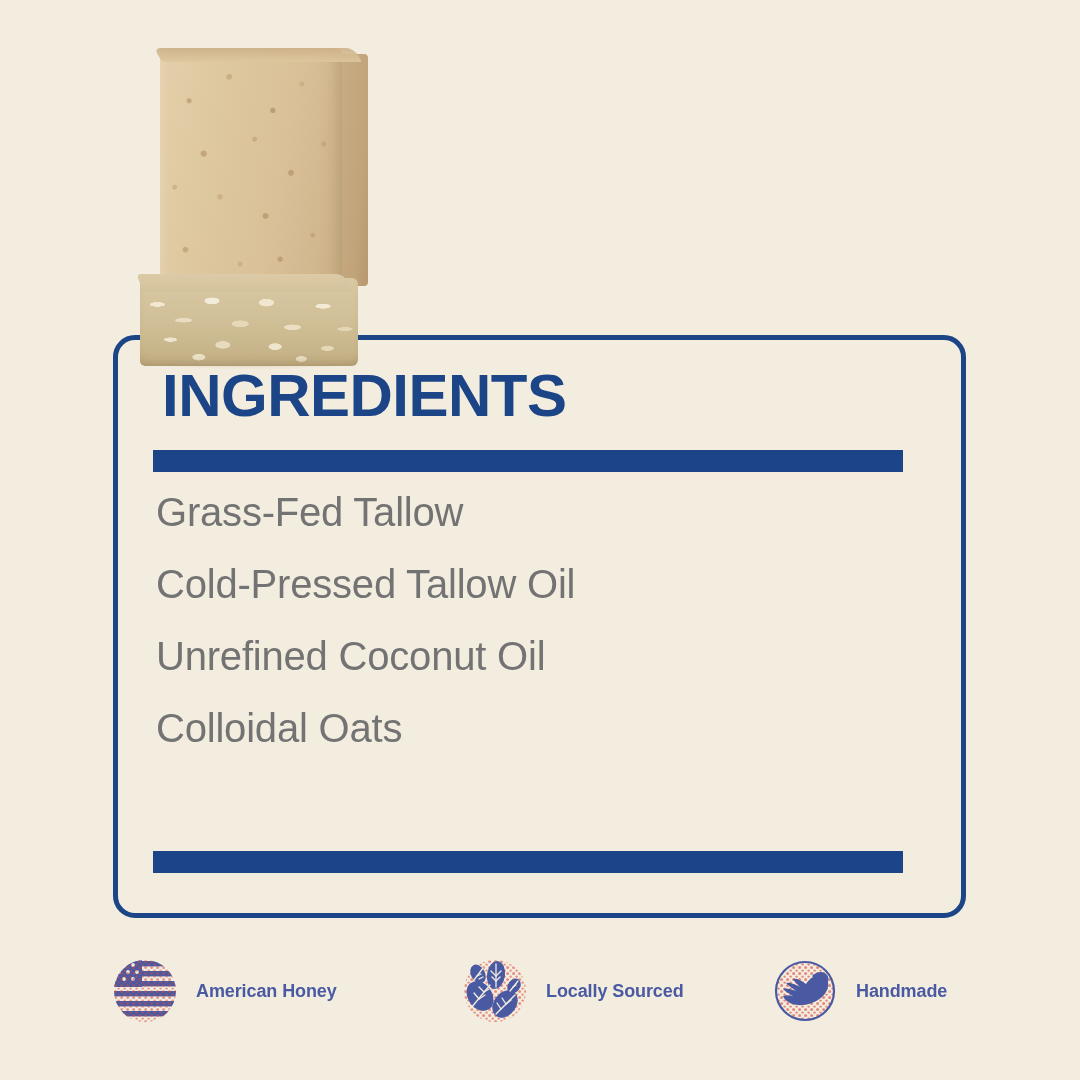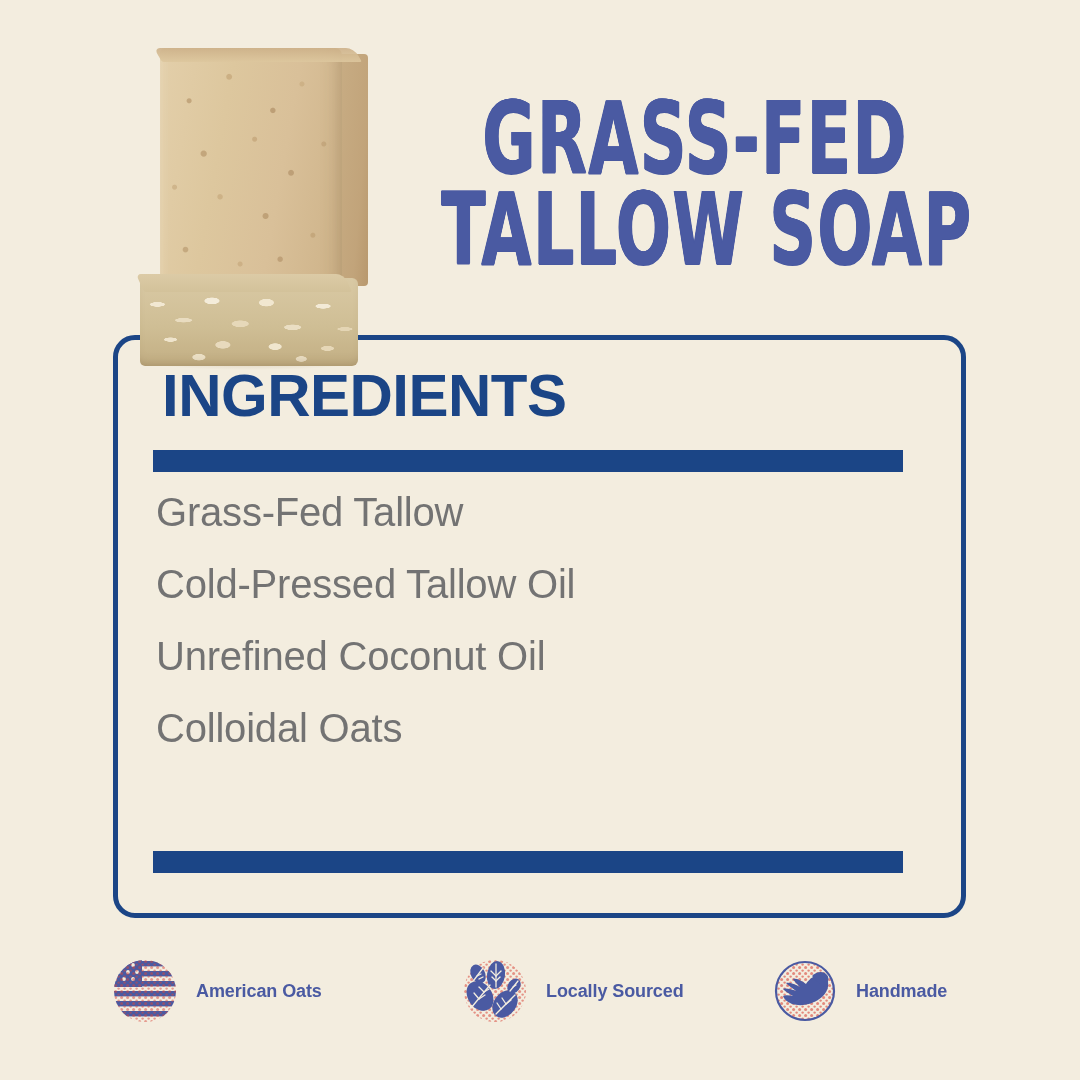--- a/index.html
+++ b/index.html
@@ -242,24 +242,20 @@
     font-weight: 700;
     letter-spacing: -0.1px;
     white-space: nowrap;
   }
 </style>
 </head>
 <body>
 
 <div id="poster">
 
-  <div class="title-block">
-    <span class="title-line first">GRASS-FED</span>
-    <span class="title-line second">TALLOW SOAP</span>
-  </div>
 
   <div class="soap">
     <div class="soap-shadow"></div>
     <div class="soap-upright-side"></div>
     <div class="soap-upright"></div>
     <div class="soap-upright-top"></div>
     <div class="soap-lying"></div>
     <div class="soap-lying-top"></div>
   </div>
 
@@ -311,21 +307,21 @@
                 <circle cx="20" cy="18" r="1.9"></circle>
                 <circle cx="29" cy="18" r="1.9"></circle>
               <circle cx="7" cy="25" r="1.9"></circle>
                 <circle cx="16" cy="25" r="1.9"></circle>
                 <circle cx="25" cy="25" r="1.9"></circle>
             </g>
             <rect x="0" y="0" width="74" height="74" fill="url(#redDots1)" opacity="0.5"></rect>
           </g>
         </svg>
       </div>
-      <div class="badge-label">American Oats</div>
+      <div class="badge-label">American Honey</div>
     </div>
 
     <div class="badge b1">
       <div class="badge-icon">
         <svg viewBox="0 0 74 74" width="74" height="74" aria-hidden="true">
           <defs>
             <pattern id="redDots2" width="6" height="6" patternUnits="userSpaceOnUse">
               <circle cx="1.6" cy="1.6" r="1.5" fill="#d8453a"></circle>
               <circle cx="4.6" cy="4.6" r="1.2" fill="#d8453a"></circle>
             </pattern>

